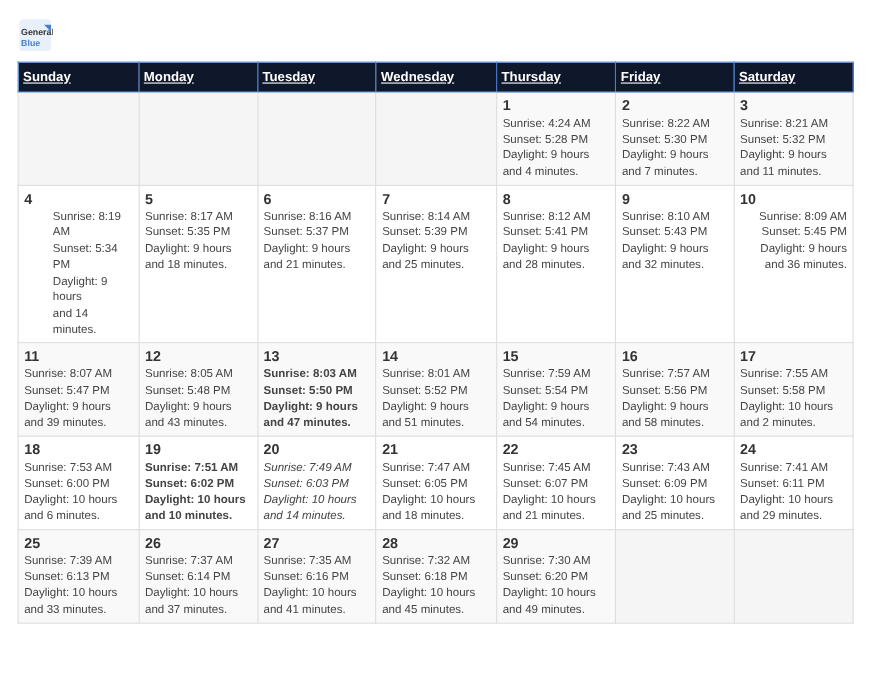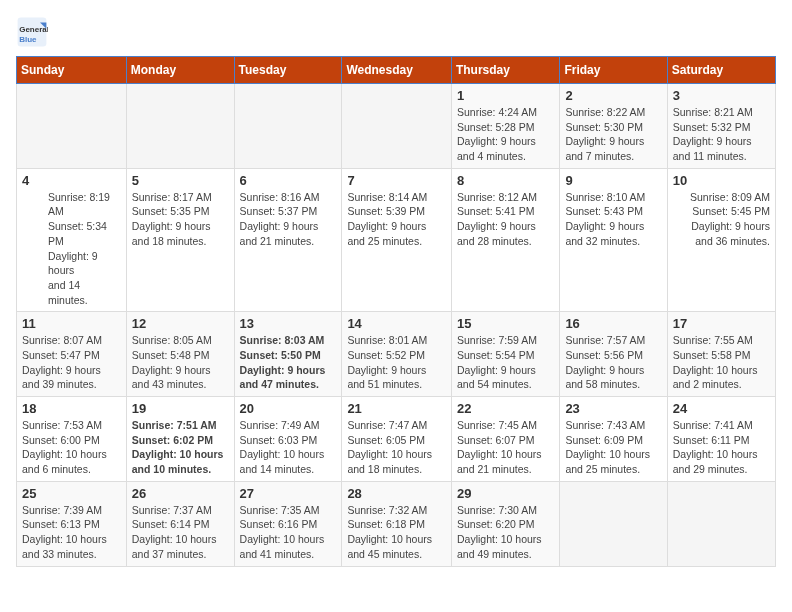--- a/index.html
+++ b/index.html
@@ -36,22 +36,23 @@
     .subtitle {
       font-size: 14px;
       color: #333;
     }
     table {
       width: 100%;
       border-collapse: collapse;
       font-size: 11px;
     }
     thead tr {
-      background-color: #c2410c;
+      background-color: #0f172a;
       color: #fff;
+      text-decoration: underline;
     }
     thead th {
       padding: 6px 4px;
       text-align: left;
       font-weight: bold;
       font-size: 12px;
       border: 1px solid #4a7fcb;
     }
     tbody td {
       border: 1px solid #ddd;
@@ -254,21 +255,21 @@
         </td>
         <td>
           <div class="day-number">19</div>
           <div class="day-info" style="white-space: pre-line; font-weight: bold;">Sunrise: 7:51 AM
 Sunset: 6:02 PM
 Daylight: 10 hours
 and 10 minutes.</div>
         </td>
         <td>
           <div class="day-number">20</div>
-          <div class="day-info" style="white-space: pre-line;">Sunrise: 7:49 AM
+          <div class="day-info" style="white-space: pre-line; font-style: italic;">Sunrise: 7:49 AM
 Sunset: 6:03 PM
 Daylight: 10 hours
 and 14 minutes.</div>
         </td>
         <td>
           <div class="day-number">21</div>
           <div class="day-info" style="white-space: pre-line;">Sunrise: 7:47 AM
 Sunset: 6:05 PM
 Daylight: 10 hours
 and 18 minutes.</div>

